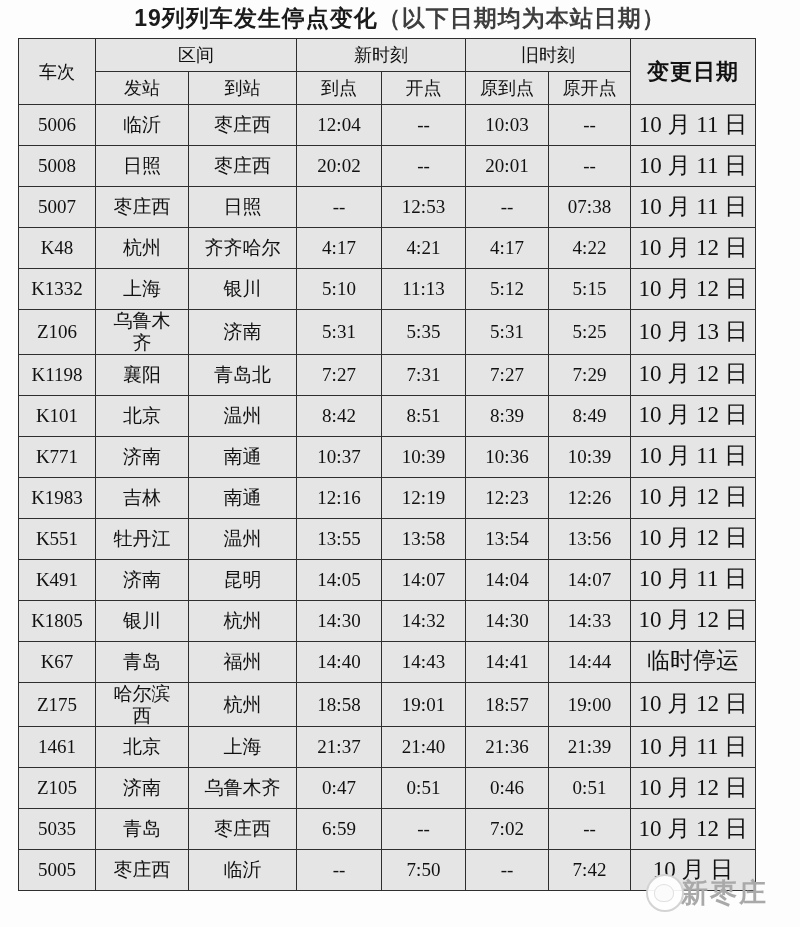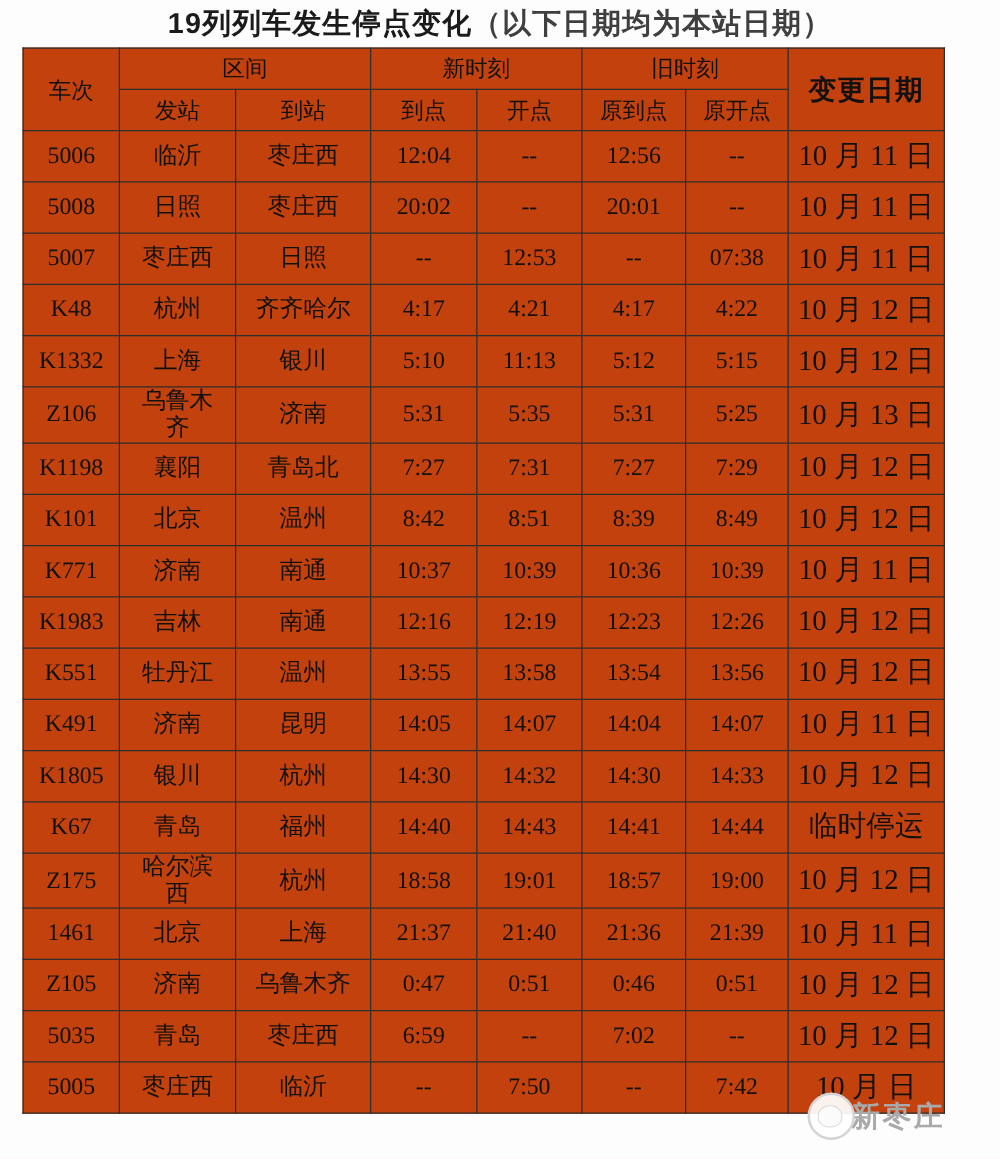--- a/index.html
+++ b/index.html
@@ -19,21 +19,21 @@
     white-space:nowrap;
   }
   .title .note {
     font-weight:600; color:#3f3f3f;
   }
   table.schedule {
     position:absolute; left:18px; top:38px;
     border-collapse:collapse;
     table-layout:fixed;
     width:737px;
-    background:#c2410c;
+    background:#e5e5e5;
   }
   .schedule th, .schedule td {
     border:1px solid #2e2e2e;
     text-align:center; vertical-align:middle;
     padding:0;
     color:#111111;
     overflow:hidden;
   }
   .schedule thead th {
     font-family:"Liberation Sans", sans-serif;
@@ -70,21 +70,21 @@
   .wm-logo::after {
     content:"";
     position:absolute; left:6px; top:8px;
     width:18px; height:16px;
     border-radius:50% 50% 45% 45%;
     border:1px solid #e0e0e0;
     background:#fbfbfb;
   }
   .wm-text {
     font-family:"Liberation Sans", sans-serif;
-    font-size:23px; font-weight:bold;
+    font-size:27px; font-weight:bold;
     color:#a9a9a9;
     letter-spacing:2px;
     margin-left:-3px;
     white-space:nowrap;
   }
 </style>
 </head>
 <body>
 
 <div class="page">
@@ -121,21 +121,21 @@
         <th>原开点</th>
       </tr>
     </thead>
     <tbody>
         <tr>
           <td>5006</td>
           <td class="station">临沂</td>
           <td class="station">枣庄西</td>
           <td>12:04</td>
           <td>--</td>
-          <td>12:56</td>
+          <td>10:03</td>
           <td>--</td>
           <td class="date">10 月 11 日</td>
         </tr>
         <tr>
           <td>5008</td>
           <td class="station">日照</td>
           <td class="station">枣庄西</td>
           <td>20:02</td>
           <td>--</td>
           <td>20:01</td>

